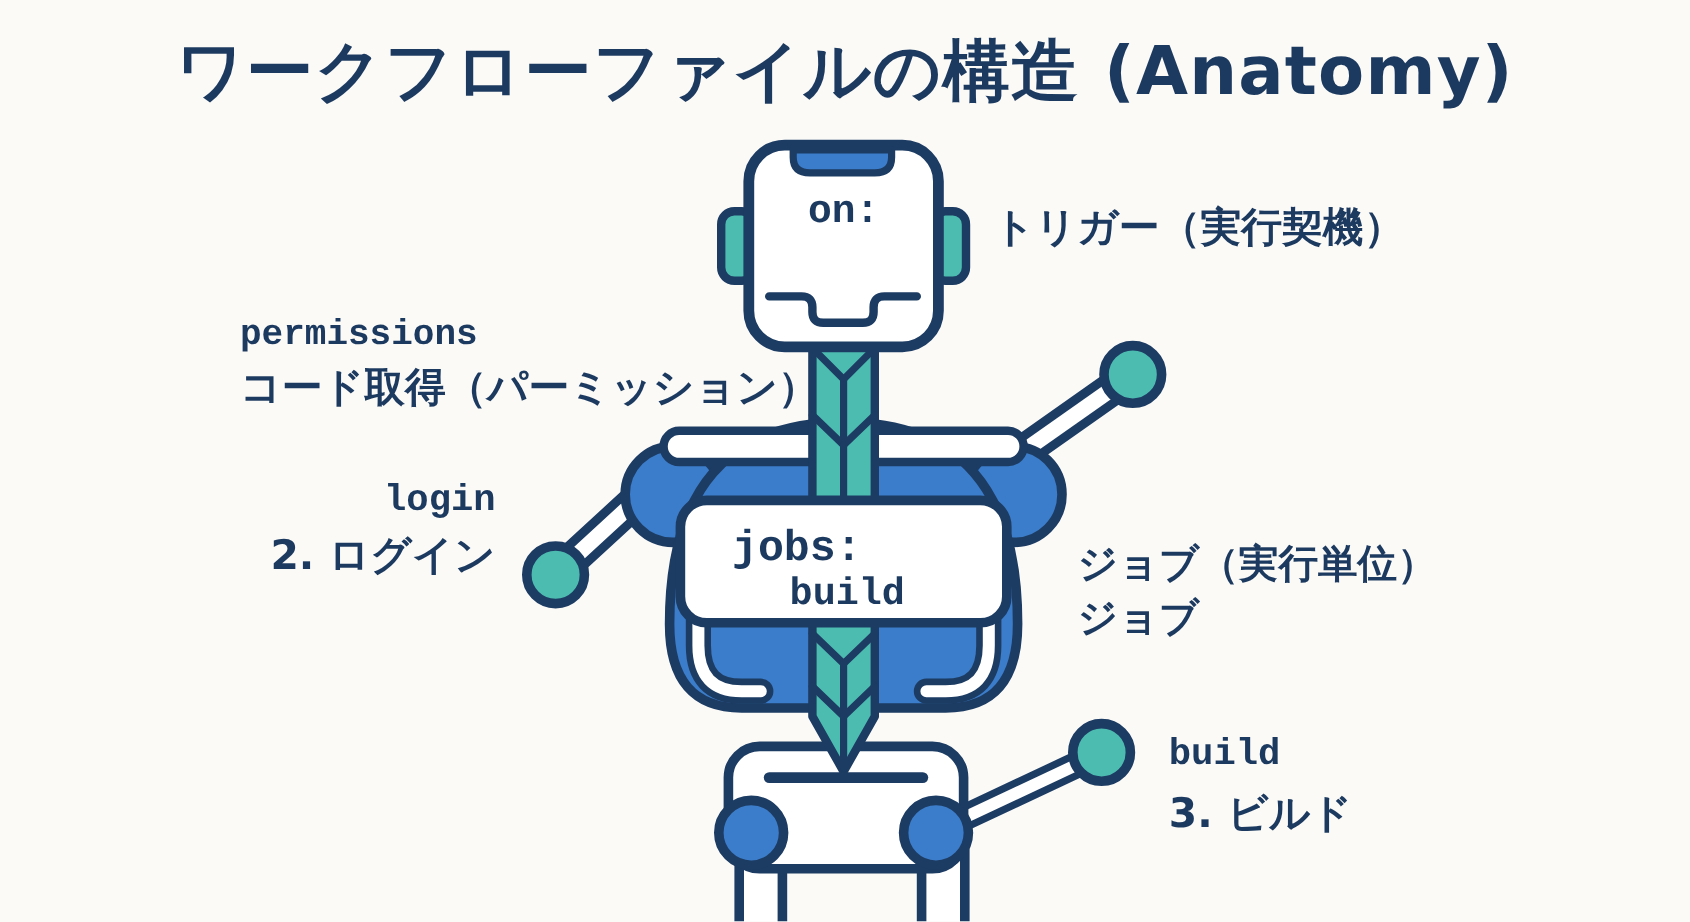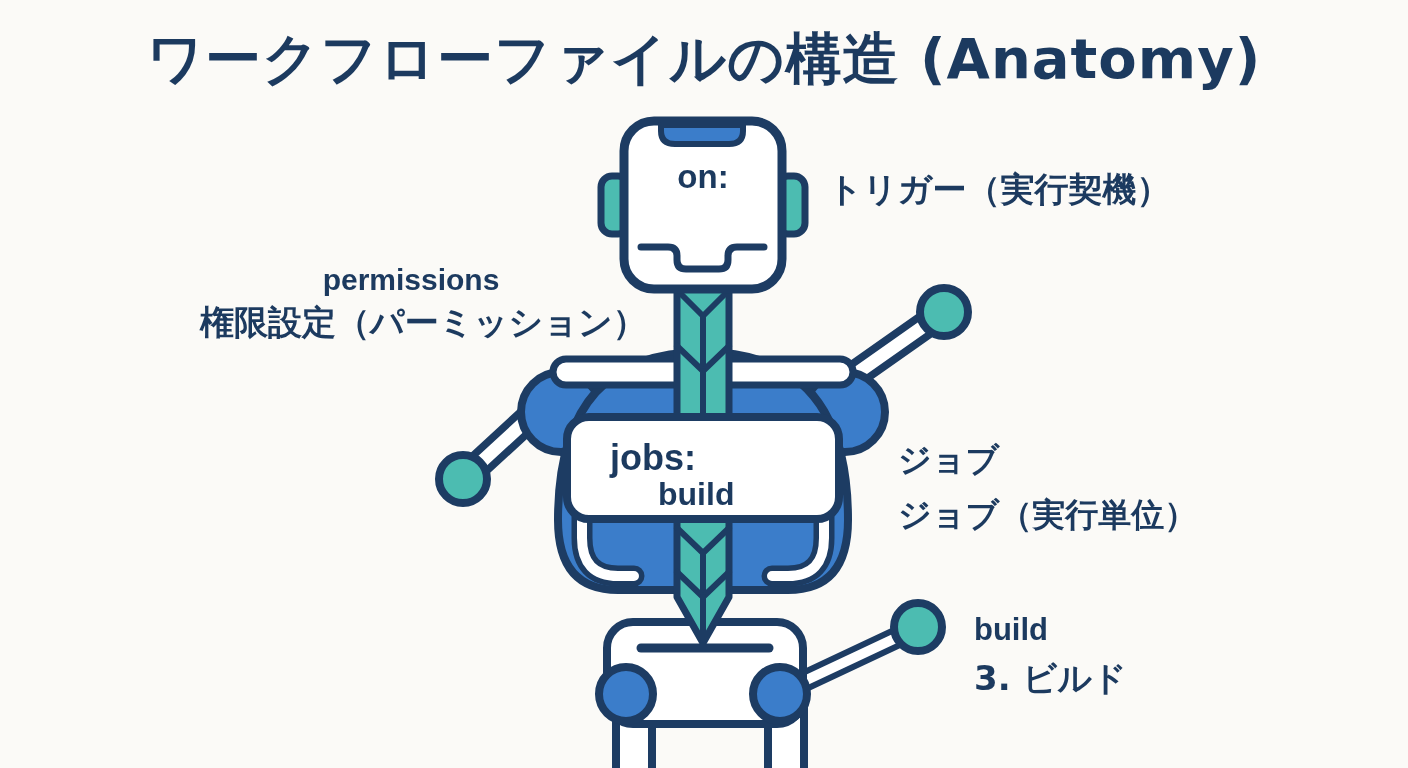--- a/index.html
+++ b/index.html
@@ -6,29 +6,29 @@
     --navy:#1d3c63; --text:#1c3a5f; --blue:#3b7dca; --teal:#4cbcb1;
     --white:#ffffff; --bg:#fbfaf7;
   }
   *{margin:0;padding:0;box-sizing:border-box;}
   html,body{width:1408px;height:768px;overflow:hidden;}
   body{background:var(--bg);font-family:"DejaVu Sans",sans-serif;}
   .stage{position:relative;width:1408px;height:768px;background:var(--bg);}
   .stage svg{position:absolute;left:0;top:0;}
   .txt{position:absolute;color:var(--text);white-space:nowrap;}
   .jp{font-family:"DejaVu Sans",sans-serif;font-weight:700;}
-  .code{font-family:Liberation Sans, sans-serif;font-weight:700;}
+  .code{font-family:Liberation Mono, monospace;font-weight:700;}
   .title{left:0;right:0;top:22px;text-align:center;font-size:56px;font-weight:800;letter-spacing:1px;}
   
   .head-code{left:624px;top:157px;width:158px;text-align:center;font-size:33px;line-height:39px;}
   .body-code-1{left:610px;top:437px;font-size:36px;}
   .body-code-2{left:658px;top:476px;font-size:32px;}
   
   .lbl-trigger{left:828px;top:167px;font-size:34px;}
-  .lbl-permissions{left:200px;top:263px;width:422px;text-align:center;}
+  .lbl-permissions{left:200px;top:263px;width:422px;text-align:left;}
   .lbl-permissions .l1{font-size:30px;}
   .lbl-permissions .l2{font-size:34px;margin-top:3px;}
   .lbl-checkout{left:1002px;top:295px;}
   .lbl-checkout .l1{font-size:31px;}
   .lbl-checkout .l2{font-size:34px;margin-top:9px;}
   .lbl-login{left:150px;top:400px;width:263px;text-align:right;}
   .lbl-login .l1{font-size:31px;}
   .lbl-login .l2{font-size:34px;margin-top:5px;}
   .lbl-job{left:898px;top:438px;}
   .lbl-job .l1{font-size:33px;}
@@ -117,28 +117,32 @@
   <div class="txt code head-code">
     <div>on:</div>
   </div>
   <div class="txt code body-code-1">jobs:</div>
   <div class="txt code body-code-2">build</div>
 
   <div class="txt jp lbl-trigger">トリガー（実行契機）</div>
 
   <div class="txt lbl-permissions">
     <div class="code l1">permissions</div>
-    <div class="jp l2">権限設定（パーミッション）</div>
+    <div class="jp l2">コード取得（パーミッション）</div>
   </div>
 
 
+  <div class="txt lbl-login">
+    <div class="code l1">login</div>
+    <div class="jp l2">2. ログイン</div>
+  </div>
 
   <div class="txt lbl-job">
+    <div class="jp l2">ジョブ（実行単位）</div>
     <div class="jp l1">ジョブ</div>
-    <div class="jp l2">ジョブ（実行単位）</div>
   </div>
 
   <div class="txt lbl-build">
     <div class="code l1">build</div>
     <div class="jp l2">3. ビルド</div>
   </div>
 
 </div>
 
 </body></html>

